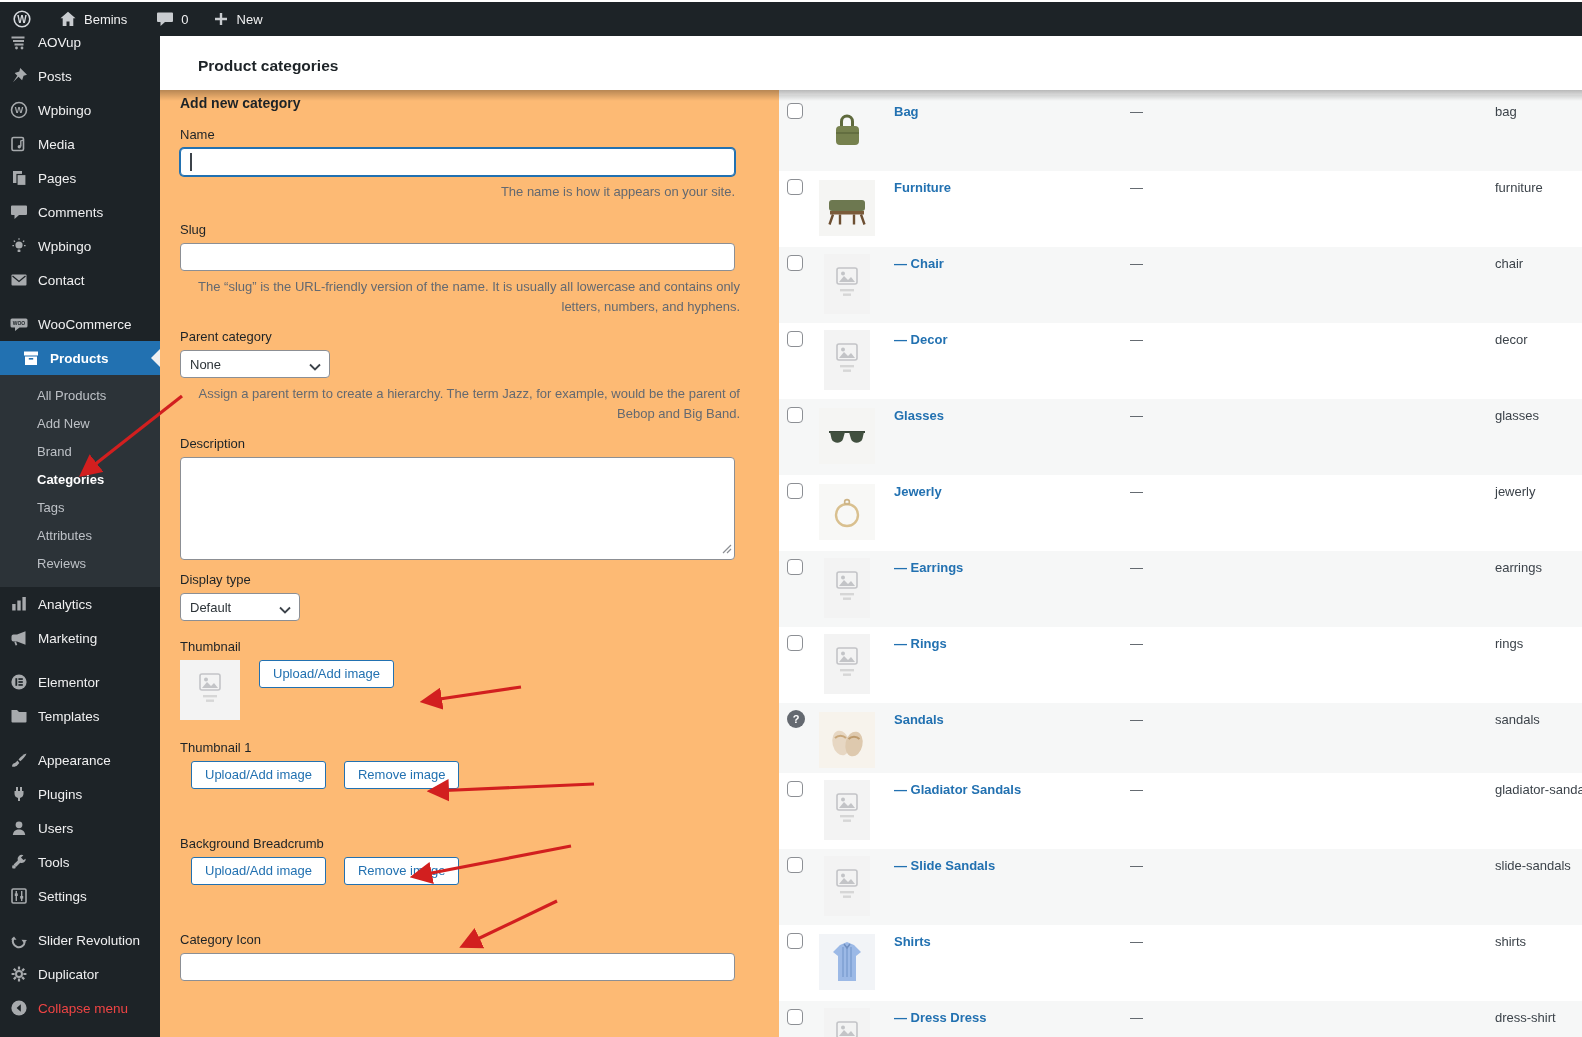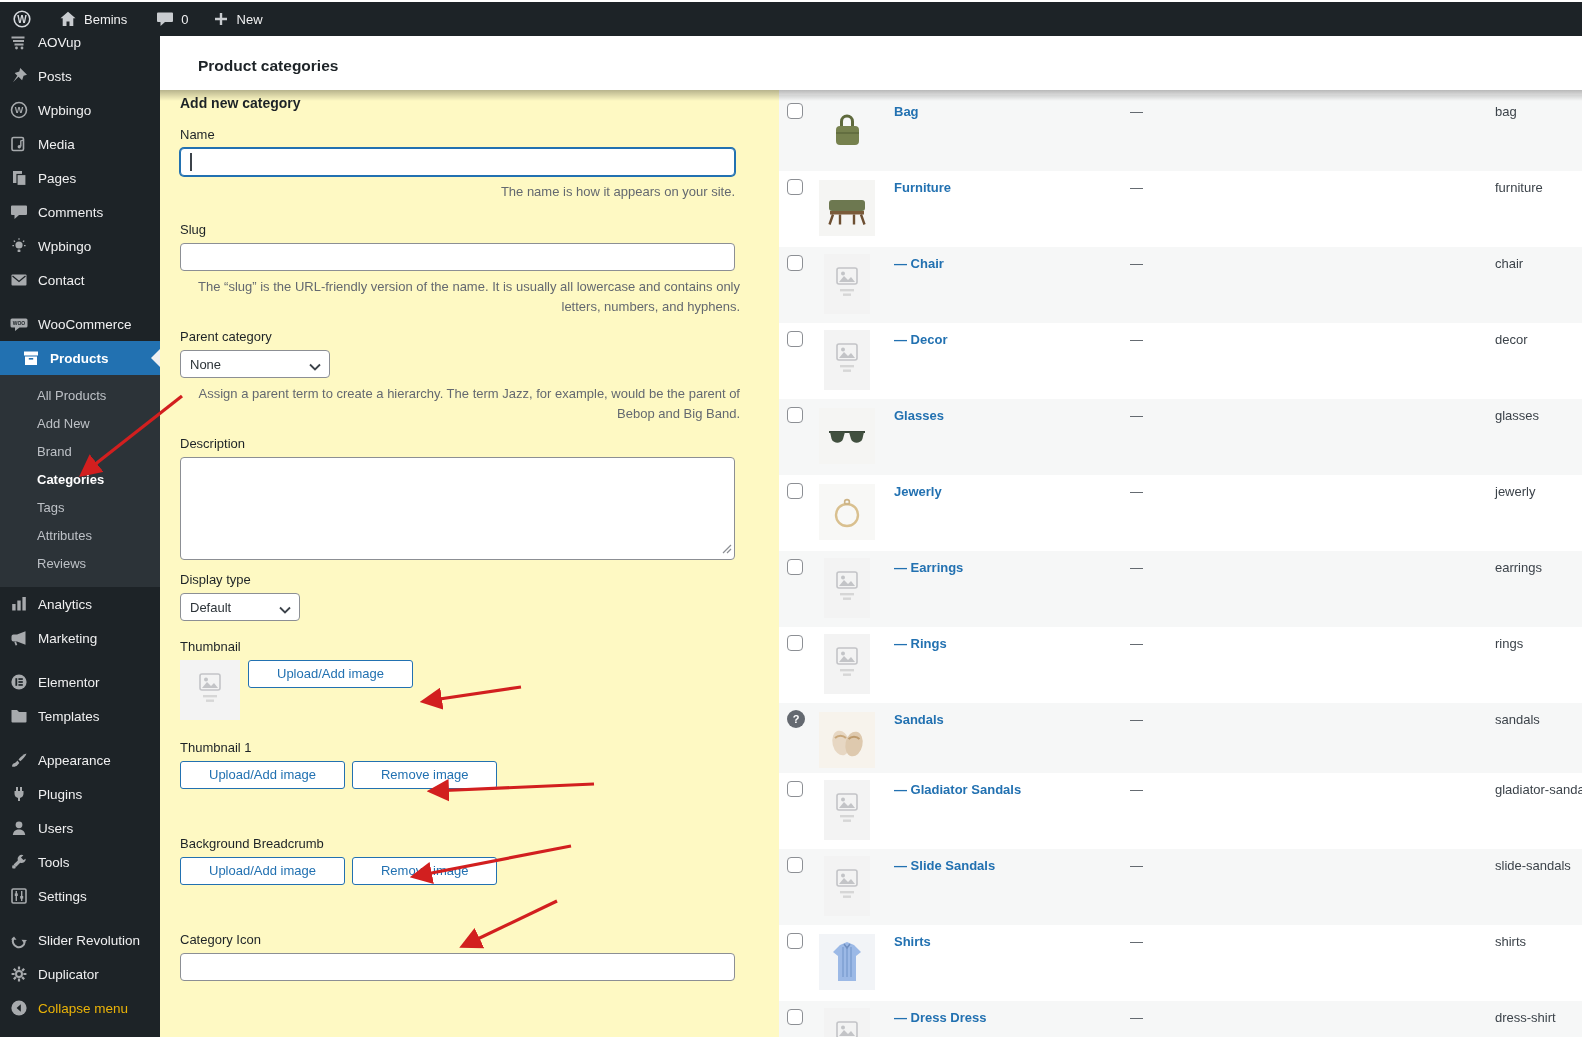--- a/index.html
+++ b/index.html
@@ -24,27 +24,27 @@
   .sidebar{position:absolute;top:0;left:0;width:160px;height:1037px;background:#1d2327;z-index:10;overflow:hidden;}
   .menulist{margin-top:25px;}
   .mitem{position:relative;display:flex;align-items:center;height:34px;color:#f0f0f1;cursor:pointer;}
   .micon{width:20px;height:20px;margin-left:9px;margin-right:9px;flex:0 0 20px;display:flex;align-items:center;justify-content:center;}
   .mlabel{font-size:13.5px;}
   .mitem.gap{margin-top:10px;}
   .mitem.active{background:#2271b1;padding-left:12px;}
   .mitem.active .mlabel{color:#fff;font-weight:bold;}
   .mitem.active::after{content:"";position:absolute;right:0;top:50%;margin-top:-9px;
     border-top:9px solid transparent;border-bottom:9px solid transparent;border-right:9px solid #f0f0f1;}
-  .mitem.dim .mlabel{color:#eab308;}
+  .mitem.dim .mlabel{color:#ef4444;}
   .submenu{background:#2c3338;padding:7px 0 9px 0;}
   .sitem{height:28px;line-height:28px;padding-left:37px;color:#bdc1c6;font-size:13px;cursor:pointer;}
   .sitem.current{color:#fff;font-weight:bold;}
 
   
-  .content{position:absolute;left:160px;top:36px;right:0;bottom:0;background:#fef9c3;}
+  .content{position:absolute;left:160px;top:36px;right:0;bottom:0;background:#fdba74;}
   .top-band{position:absolute;left:0;top:0;right:0;height:54px;background:#fff;}
   .page-title{margin:0;padding:21px 0 0 38px;font-size:15.5px;font-weight:600;color:#1d2327;}
   .scroll-shadow{position:absolute;left:0;top:54px;right:0;height:11px;z-index:6;pointer-events:none;
     background:linear-gradient(to bottom,rgba(0,0,0,0.28),rgba(0,0,0,0));}
 
   
   .form-panel{position:absolute;left:0;top:54px;width:615px;bottom:0;padding:5px 40px 0 20px;box-sizing:border-box;z-index:4;}
   .form-heading{font-size:14px;font-weight:bold;color:#1d2327;}
   .flabel{display:block;color:#1d2327;font-size:13px;}
   .fhelp{color:#646970;font-size:13px;line-height:20px;text-align:right;}
@@ -54,23 +54,23 @@
     background:#fff;padding:0 8px;font:13px "Liberation Sans",sans-serif;color:#2c3338;}
   .tinput.focused{border-color:#2271b1;box-shadow:0 0 0 1px #2271b1;position:relative;}
   .inwrap{position:relative;width:555px;}
   .caret{position:absolute;left:10px;top:5px;width:1.5px;height:18px;background:#3c434a;}
   .wselect{position:relative;display:inline-flex;align-items:center;height:28px;border:1px solid #8c8f94;
     border-radius:4px;background:#fff;padding:0 30px 0 9px;font-size:13px;color:#2c3338;cursor:pointer;box-sizing:border-box;}
   .wselect .chev{position:absolute;right:8px;top:9px;}
   .w150{min-width:150px;} .w120{min-width:120px;}
   .tarea{box-sizing:border-box;width:555px;height:103px;border:1px solid #8c8f94;border-radius:4px;background:#fff;position:relative;}
   .resize-grip{position:absolute;right:2px;bottom:2px;}
-  .wbtn{display:inline-block;height:28px;line-height:26px;box-sizing:border-box;padding:0 28px;
+  .wbtn{display:inline-block;height:28px;line-height:26px;box-sizing:border-box;padding:0 13px;
     border:1px solid #2271b1;border-radius:3px;background:#fff;color:#2271b1;font-size:13px;cursor:pointer;
-    font-family:"Liberation Sans",sans-serif;}
+    font-family:"Liberation Sans",sans-serif;margin-left:11px;}
   .btnrow{display:flex;gap:7px;}
   .thumbrow{display:flex;gap:8px;align-items:flex-start;}
   .ph-box{width:60px;height:60px;background:#f3f3f3;display:flex;align-items:center;justify-content:center;flex:0 0 60px;}
 
   
   .table-panel{position:absolute;left:619px;top:54px;right:-180px;bottom:0;background:#fff;overflow:hidden;z-index:3;}
   .rows{position:absolute;top:5px;left:0;right:0;}
   .trow{display:grid;grid-template-columns:30px 77px 236px 365px 1fr;padding-left:8px;min-height:76px;align-items:start;}
   .trow:nth-child(odd){background:#f6f7f7;}
   .trow.short{min-height:56px;}

